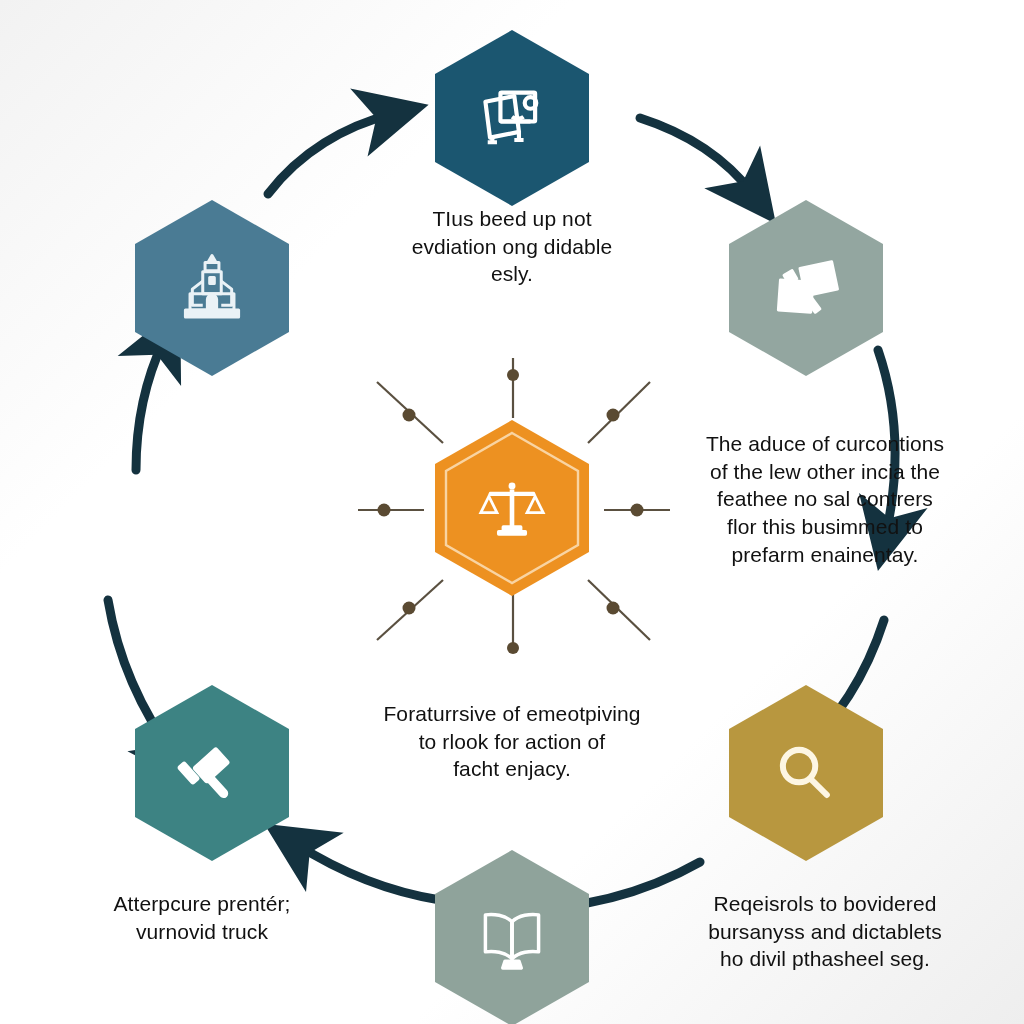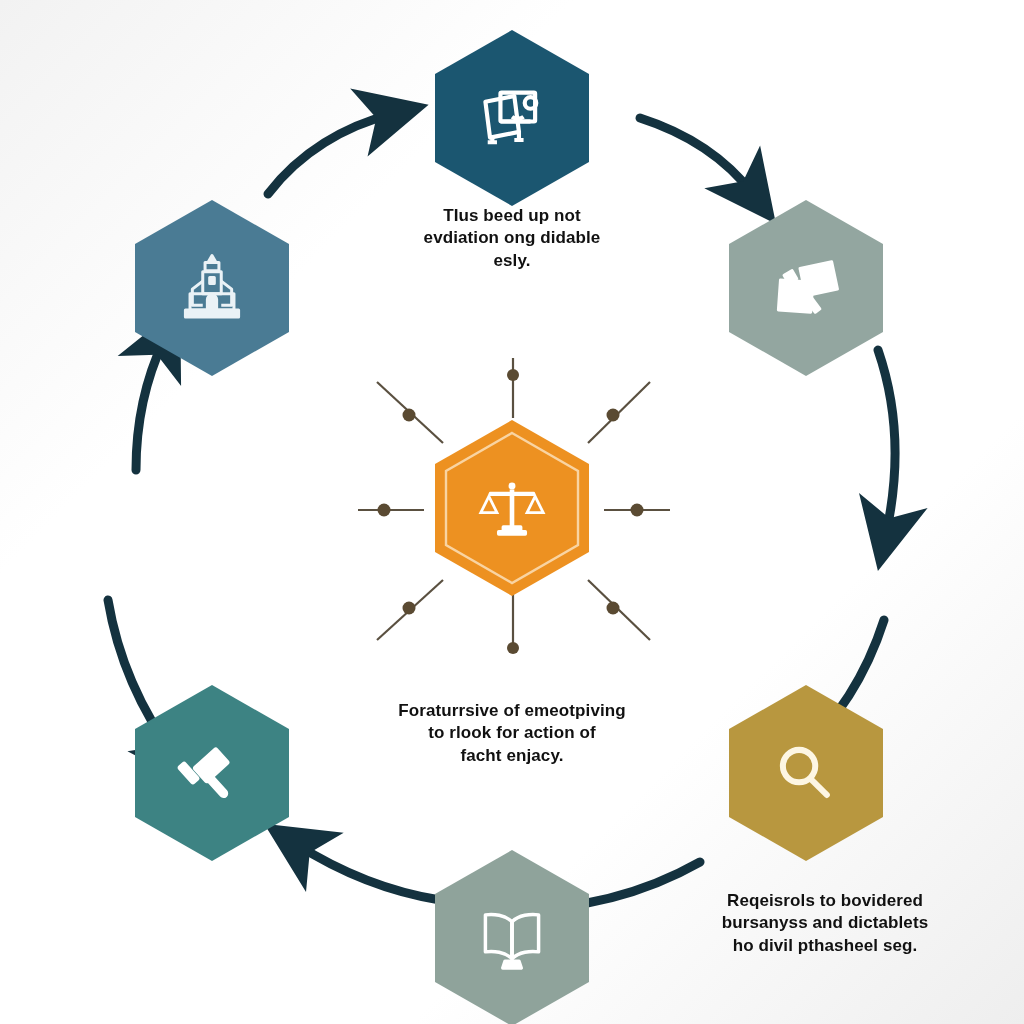--- a/index.html
+++ b/index.html
@@ -44,26 +44,25 @@
     left: 50%; top: 50%;
     transform: translate(-50%, -50%);
     width: 74px;
     height: 74px;
   }
 
   
   .caption {
     position: absolute;
     color: #111111;
-    font-size: 17px;
+    font-size: 21px;
     line-height: 1.32;
     letter-spacing: 0.1px;
     text-align: center;
     white-space: pre-line;
-    font-weight: bold;
   }
 </style>
 </head>
 <body>
 
 <div id="stage">
 
   <svg class="bg-svg" viewBox="0 0 1024 1024">
     <defs>
       <marker id="arrowHead" markerWidth="9" markerHeight="9" refX="4.2" refY="4.5" orient="auto" markerUnits="strokeWidth">
@@ -208,24 +207,31 @@
         <rect x="23" y="47" width="18" height="5" rx="1.5"></rect>
         <rect x="19" y="51" width="26" height="5" rx="1.5"></rect>
       </g>
     </svg>
   </div>
 
   <div class="caption" style="left:352px; top:205px; width:320px;">TIus beed up not
 evdiation ong didable
 esly.</div>
 
+  <div class="caption" style="left:645px; top:430px; width:360px;">The aduce of curcontions
+of the lew other incia the
+feathee no sal contrers
+flor this busimmed to
+prefarm enainentay.</div>
 
   <div class="caption" style="left:645px; top:890px; width:360px;">Reqeisrols to bovidered
 bursanyss and dictablets
 ho divil pthasheel seg.</div>
 
   <div class="caption" style="left:322px; top:700px; width:380px;">Foraturrsive of emeotpiving
 to rlook for action of
 facht enjacy.</div>
 
+  <div class="caption" style="left:42px; top:890px; width:320px;">Atterpcure prentér;
+vurnovid truck</div>
 
 
 </div>
 
 </body></html>

